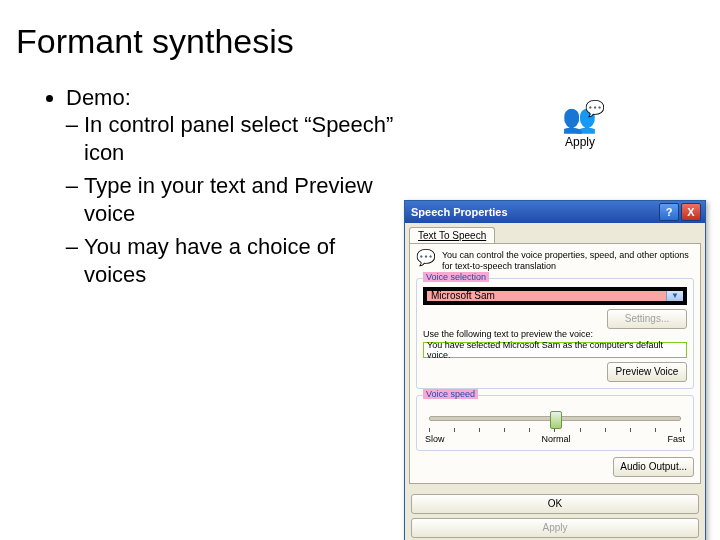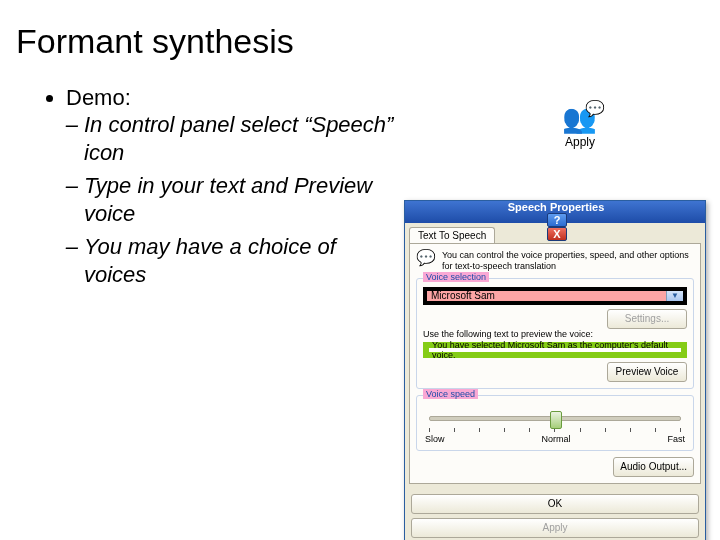--- a/index.html
+++ b/index.html
@@ -19,21 +19,21 @@
     margin-left: 16px;
   }
   .content {
     margin: 24px 0 0 48px;
     width: 350px;
     font-size: 22px;
     color: #000;
   }
   .content ul { margin: 0; padding-left: 18px; }
   .content > ul > li { list-style: disc; margin-bottom: 2px; }
-  .sublist { margin: 4px 0 0 0; padding-left: 30px; font-style: italic; }
+  .sublist { margin: 4px 0 0 0; padding-left: 30px; }
   .sublist li { list-style: "– "; margin-bottom: 6px; line-height: 1.25; }
 
   
   .speech-icon-box {
     position: absolute;
     top: 105px;
     right: 105px;
     width: 70px;
     text-align: center;
   }
@@ -66,21 +66,20 @@
   }
   .titlebar {
     height: 22px;
     background: linear-gradient(#3f74d1, #1e4ca8);
     color: #fff;
     display: flex;
     align-items: center;
     padding: 0 4px 0 6px;
     font-size: 11px;
     font-weight: bold;
-    flex-direction: column;
   }
   .titlebar .title-text { flex: 1; }
   .titlebar .winbtn {
     width: 18px; height: 16px;
     margin-left: 2px;
     background: linear-gradient(#5f9cf0, #2c6cd0);
     border: 1px solid #1a3a7a;
     border-radius: 2px;
     color: #fff;
     font-size: 11px;
@@ -95,20 +94,21 @@
     display: flex;
     padding: 4px 4px 0 4px;
   }
   .tab {
     background: #fdfcf9;
     border: 1px solid #aca899;
     border-bottom: none;
     padding: 2px 8px;
     font-size: 10px;
     border-radius: 3px 3px 0 0;
+    text-decoration: underline;
   }
   .tabbody {
     margin: 0 4px 4px 4px;
     background: #fdfcf9;
     border: 1px solid #aca899;
     padding: 6px;
   }
   .introrow {
     display: flex;
     gap: 6px;
@@ -167,21 +167,21 @@
     display: flex;
     align-items: center;
     justify-content: center;
     padding: 0 6px;
   }
   .btn.disabled { color: #a0a0a0; }
   .smalltext { font-size: 9px; margin-bottom: 3px; }
   .textbox {
     width: 100%;
     height: 16px;
-    border: 6px solid #84cc16;
+    border: 1px solid #84cc16;
     background: #fff;
     font-size: 9px;
     padding-left: 3px;
     box-sizing: border-box;
     display: flex;
     align-items: center;
   }
   .slider {
     position: relative;
     height: 24px;

